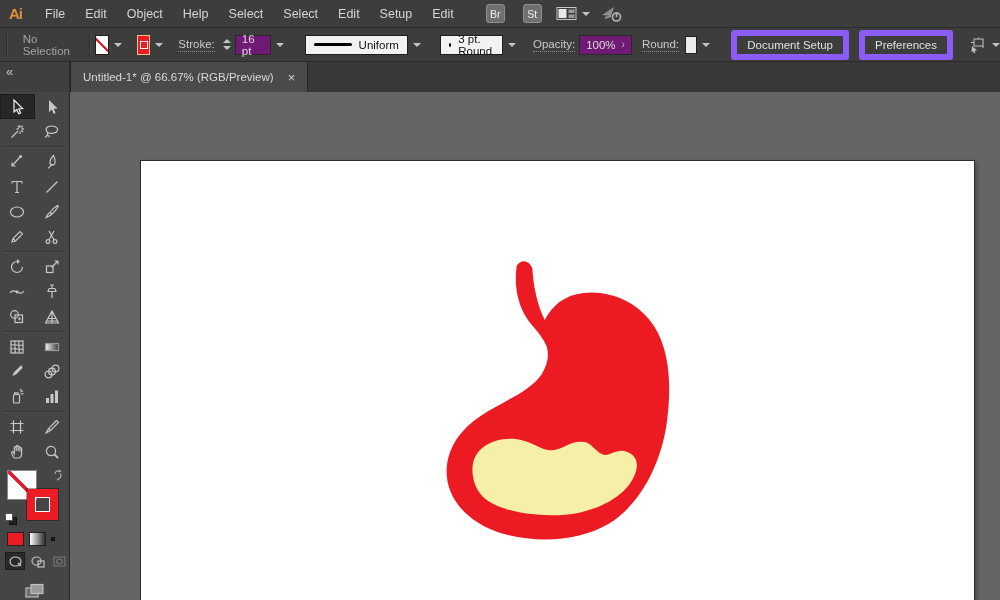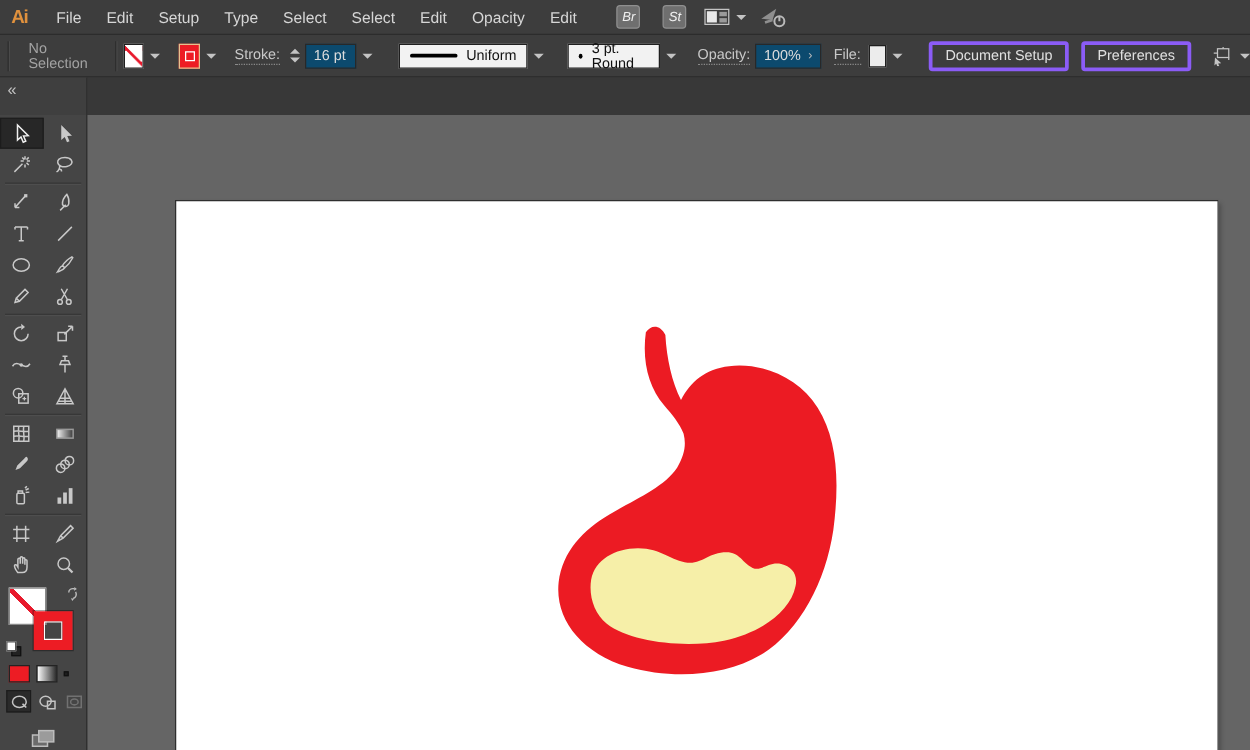--- a/index.html
+++ b/index.html
@@ -4,21 +4,21 @@
 <style>
   * { margin:0; padding:0; box-sizing:border-box; }
   html,body { width:1000px; height:600px; overflow:hidden; background:#3d3d3d;
     font-family:"Liberation Sans", sans-serif; -webkit-font-smoothing:antialiased; }
 
   
   .menubar { height:28px; background:#3d3d3d; display:flex; align-items:center;
     color:#d6d6d6; font-size:12.5px; border-bottom:1px solid #2c2c2c; }
   .ai-logo { color:#e0913d; font-weight:bold; font-size:15px; padding:0 13px 0 9px; letter-spacing:-1px; }
   .menu-item { padding:0 10px; cursor:default; }
-  .appbar-right { display:flex; align-items:center; margin-left:18px; gap:10px;font-style:italic; }
+  .appbar-right { display:flex; align-items:center; margin-left:18px; gap:10px; }
   .sq-btn { width:19px; height:19px; border:1px solid #8f8f8f; border-radius:3px;
     background:#6f6f6f; color:#f0f0f0; font-size:10.5px; display:flex; align-items:center;
     justify-content:center; margin:0 4px; }
   .chev { width:0; height:0; border-left:4px solid transparent; border-right:4px solid transparent;
     border-top:4px solid #c4c4c4; display:inline-block; }
   .icon-wrap { display:flex; align-items:center; gap:5px; }
 
   
   .controlbar { height:34px; background:#3d3d3d; border-bottom:1px solid #2a2a2a;
     display:flex; align-items:center; font-size:11.5px; color:#c9c9c9; }
@@ -29,28 +29,28 @@
     border:1px solid #1f1f1f; }
   .swatch-stroke-red { width:20px; height:20px; background:#ed1c24; border:1px solid #e5c18f;
     display:flex; align-items:center; justify-content:center; margin-left:10px; }
   .swatch-stroke-red .hole { width:8px; height:8px; border:1.5px solid #fff; background:#ed1c24; }
   .chevbtn { padding:4px 5px; display:flex; align-items:center; }
   .dotted-label { border-bottom:1px dotted #8a8a8a; padding-bottom:1px; margin:0 4px 0 10px;text-align:right; }
   .stepper { display:flex; flex-direction:column; gap:3px; margin:0 4px; }
   .stepper i { width:0; height:0; border-left:4px solid transparent; border-right:4px solid transparent; }
   .stepper .up { border-bottom:4px solid #c4c4c4; }
   .stepper .down { border-top:4px solid #c4c4c4; }
-  .dark-field { background:#0c4a6e; border:1px solid #282828; height:20px; color:#dcdcdc;
+  .dark-field { background:#701a75; border:1px solid #282828; height:20px; color:#dcdcdc;
     display:flex; align-items:center; padding:0 6px; }
   .white-drop { background:#f2f2f2; border:1px solid #1f1f1f; height:20px; color:#111;
     display:flex; align-items:center; padding:0 8px; gap:7px; }
   .line-preview { width:38px; height:3px; background:#000; border-radius:2px; }
   .dot-preview { width:4px; height:4px; background:#000; border-radius:50%; }
   .flyout { color:#bdbdbd; font-size:10px; margin-left:6px; }
-  .ctrl-btn { border:3px solid #8b5cf6; border-radius:3px; padding:3px 10px; color:#e0e0e0;
+  .ctrl-btn { border:6px solid #8b5cf6; border-radius:3px; padding:3px 10px; color:#e0e0e0;
     margin-left:10px; background:transparent; font-size:11.5px; white-space:nowrap; }
   .style-swatch { width:18px; height:18px; background:#ececec; border:1px solid #1f1f1f; margin-left:2px; }
 
   
   .tabstrip { height:30px; background:#343434; display:flex; align-items:stretch; }
   .panel-collapse { width:70px; background:#3f3f3f; border-right:1px solid #2c2c2c;
     color:#c2c2c2; font-size:13px; display:flex; align-items:flex-start; padding:2px 0 0 6px; }
   .doc-tab { background:#4a4a4a; border-right:1px solid #262626; border-left:1px solid #262626;
     display:flex; align-items:center; gap:14px; padding:0 12px; color:#d8d8d8; font-size:11.5px; }
   .tab-close { color:#cfcfcf; font-size:13px; line-height:1; }
@@ -101,26 +101,26 @@
     background:#fff; border:1px solid #2e2e2e; box-shadow:2px 2px 4px rgba(0,0,0,.28); }
   .artwork { position:absolute; left:288px; top:84px; width:292px; height:302px; }
 </style>
 </head>
 <body>
 
 <div class="menubar">
   <span class="ai-logo">Ai</span>
   <span class="menu-item">File</span>
   <span class="menu-item">Edit</span>
-  <span class="menu-item">Setup</span>
-  <span class="menu-item">Type</span>
+  <span class="menu-item">Object</span>
+  <span class="menu-item">Help</span>
   <span class="menu-item">Select</span>
   <span class="menu-item">Select</span>
   <span class="menu-item">Edit</span>
-  <span class="menu-item">Opacity</span>
+  <span class="menu-item">Setup</span>
   <span class="menu-item">Edit</span>
   <div class="appbar-right">
     <span class="sq-btn">Br</span>
     <span class="sq-btn">St</span>
     <span class="icon-wrap">
       <svg width="21" height="15" viewBox="0 0 21 15">
           <rect x="1" y="1.5" width="19" height="12" stroke="#c4c4c4" fill="none"></rect>
           <rect x="2.5" y="3" width="8" height="9" fill="#e8e8e8" stroke="none"></rect>
           <rect x="12.5" y="3.5" width="6" height="3.5" fill="#9a9a9a" stroke="none"></rect>
           <rect x="12.5" y="8.5" width="6" height="3.5" fill="#9a9a9a" stroke="none"></rect>
@@ -171,40 +171,44 @@
     <span>3 pt. Round</span>
   </span>
   <span class="chevbtn">
       <i class="chev"></i>
     </span>
   <span class="dotted-label" style="margin-left:12px">Opacity:</span>
   <span class="dark-field" style="width:56px; justify-content:space-between">
     <span>100%</span>
     <span class="flyout">›</span>
   </span>
-  <span class="dotted-label" style="margin-left:10px">File:</span>
+  <span class="dotted-label" style="margin-left:10px">Round:</span>
   <span class="style-swatch"></span>
   <span class="chevbtn">
       <i class="chev"></i>
     </span>
   <button class="ctrl-btn" style="margin-left:16px">Document Setup</button>
   <button class="ctrl-btn">Preferences</button>
   <span class="icon-wrap" style="margin-left:16px">
     <svg width="18" height="16" viewBox="0 0 18 16">
         <rect x="5" y="2" width="9" height="7" stroke="#c4c4c4" fill="none"></rect>
         <path d="M5 5.5 H2 M9.5 2 V0.5 M14 11 V9" stroke="#c4c4c4"></path>
         <path d="M3 9 L8 13.5 L5.5 13.8 L6.5 16 L4.8 16 L4 13.9 L2.5 15.3 Z" fill="#c4c4c4" stroke="none"></path>
       </svg>
     <i class="chev"></i>
   </span>
 </div>
 
 <div class="tabstrip">
   <div class="panel-collapse">
     <span>«</span>
+  </div>
+  <div class="doc-tab">
+    <span>Untitled-1* @ 66.67% (RGB/Preview)</span>
+    <span class="tab-close">×</span>
   </div>
   <div class="tab-rest"></div>
 </div>
 
 <div class="main">
 
   <div class="tools">
     <div class="tool-grid">
       <div class="tool selected">
           <svg width="18" height="18" viewBox="0 0 18 18">

